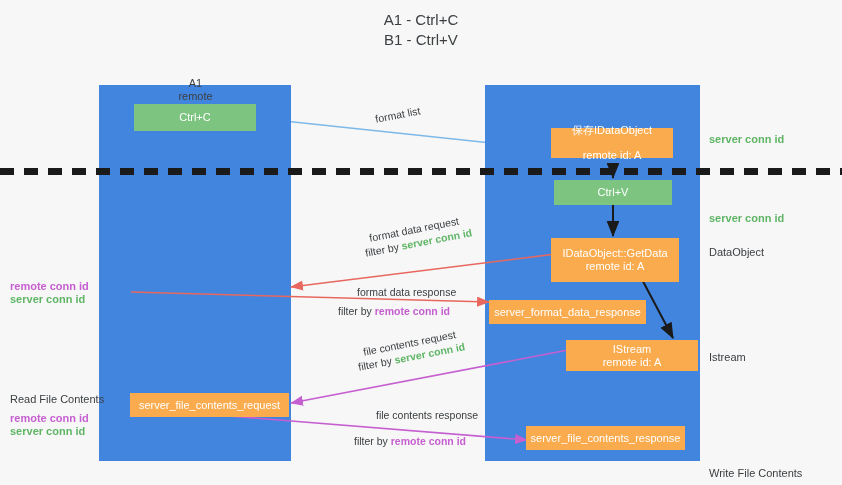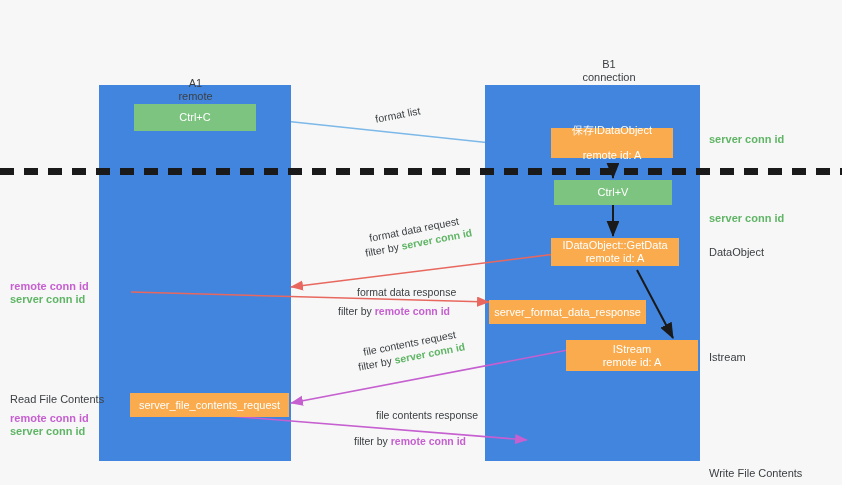--- a/index.html
+++ b/index.html
@@ -52,28 +52,28 @@
   .dashline{
     position:absolute;left:0;top:168px;width:842px;height:7px;z-index:5;
     background-image:repeating-linear-gradient(to right,#1a1a1a 0px,#1a1a1a 14px,rgba(0,0,0,0) 14px,rgba(0,0,0,0) 24px);
   }
 </style>
 </head>
 <body>
 
 <div id="stage">
 
+  <div class="title">
+    <div>A1 - Ctrl+C</div>
+    <div>B1 - Ctrl+V</div>
+  </div>
 
   <div class="col-head" style="left:138px;top:58px;width:115px;margin-top:19px;">
     <div>A1</div>
     <div>remote</div>
-  </div>
-  <div class="col-head" style="left:550px;top:58px;width:118px;">
-    <div>B1</div>
-    <div>connection</div>
   </div>
 
   <div class="lane" style="left:99px;top:85px;width:192px;height:376px;"></div>
   <div class="lane" style="left:485px;top:85px;width:215px;height:376px;"></div>
 
   <svg class="layer under" viewBox="0 0 842 485">
     <defs>
       <marker id="ah-blue" markerWidth="9" markerHeight="9" refX="7.5" refY="3.2" orient="auto">
         <path d="M0,0 L8,3.2 L0,6.4 z" fill="#7cb8e8"></path>
       </marker>
@@ -111,39 +111,42 @@
 
   <div class="node orange" style="left:551px;top:128px;width:122px;height:30px;flex-direction:column;gap:12px;">
     <span>保存IDataObject</span>
     <span>remote id: A</span>
   </div>
 
   <div class="node green" style="left:554px;top:180px;width:118px;height:25px;">
     <span>Ctrl+V</span>
   </div>
 
-  <div class="node orange" style="left:551px;top:238px;width:128px;height:28px;flex-direction:column;">
+  <div class="node orange" style="left:551px;top:238px;width:128px;height:44px;flex-direction:column;">
     <span>IDataObject::GetData</span>
     <span>remote id: A</span>
   </div>
 
 
   <div class="node orange" style="left:489px;top:300px;width:157px;height:24px;">
     <span>server_format_data_response</span>
   </div>
 
   <div class="node orange" style="left:566px;top:340px;width:132px;height:31px;flex-direction:column;">
     <span>IStream</span>
     <span>remote id: A</span>
   </div>
 
   <div class="node orange" style="left:130px;top:393px;width:159px;height:24px;">
     <span>server_file_contents_request</span>
   </div>
 
+  <div class="node orange" style="left:526px;top:426px;width:159px;height:24px;">
+    <span>server_file_contents_response</span>
+  </div>
 
   <div class="edge-label rot-a" style="left:374px;top:112px;">format list</div>
 
   <div class="edge-label rot-a" style="left:368px;top:231px;">format data request</div>
   <div class="edge-label rot-a" style="left:364px;top:246px;">
     <span>filter by</span>
     <span class="green-t">server conn id</span>
   </div>
 
   <div class="edge-label" style="left:357px;top:285px;">format data response</div>

